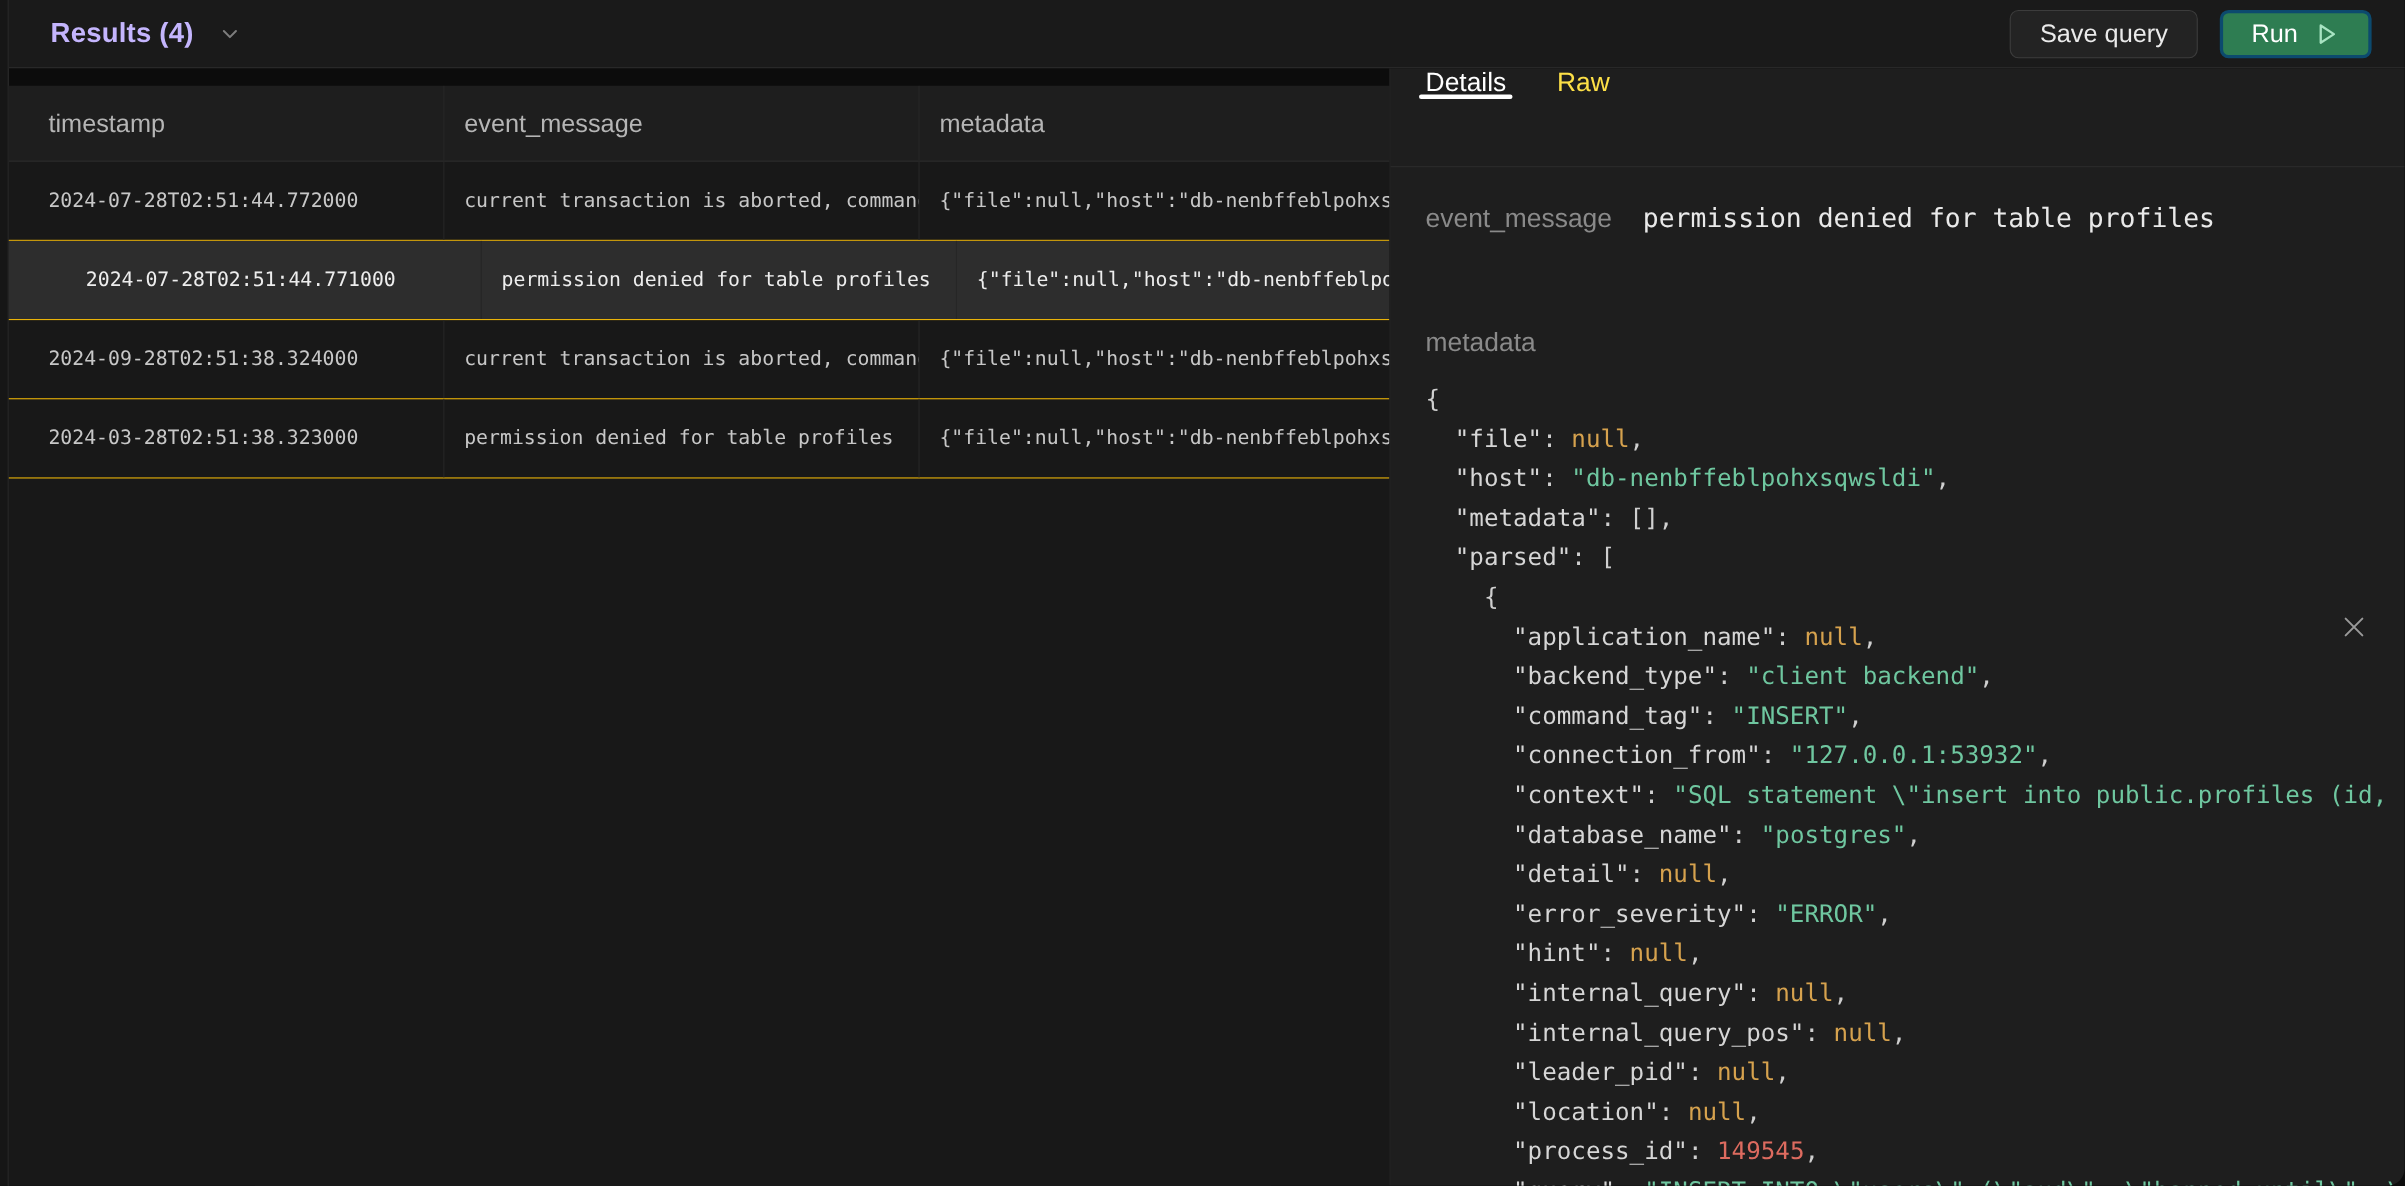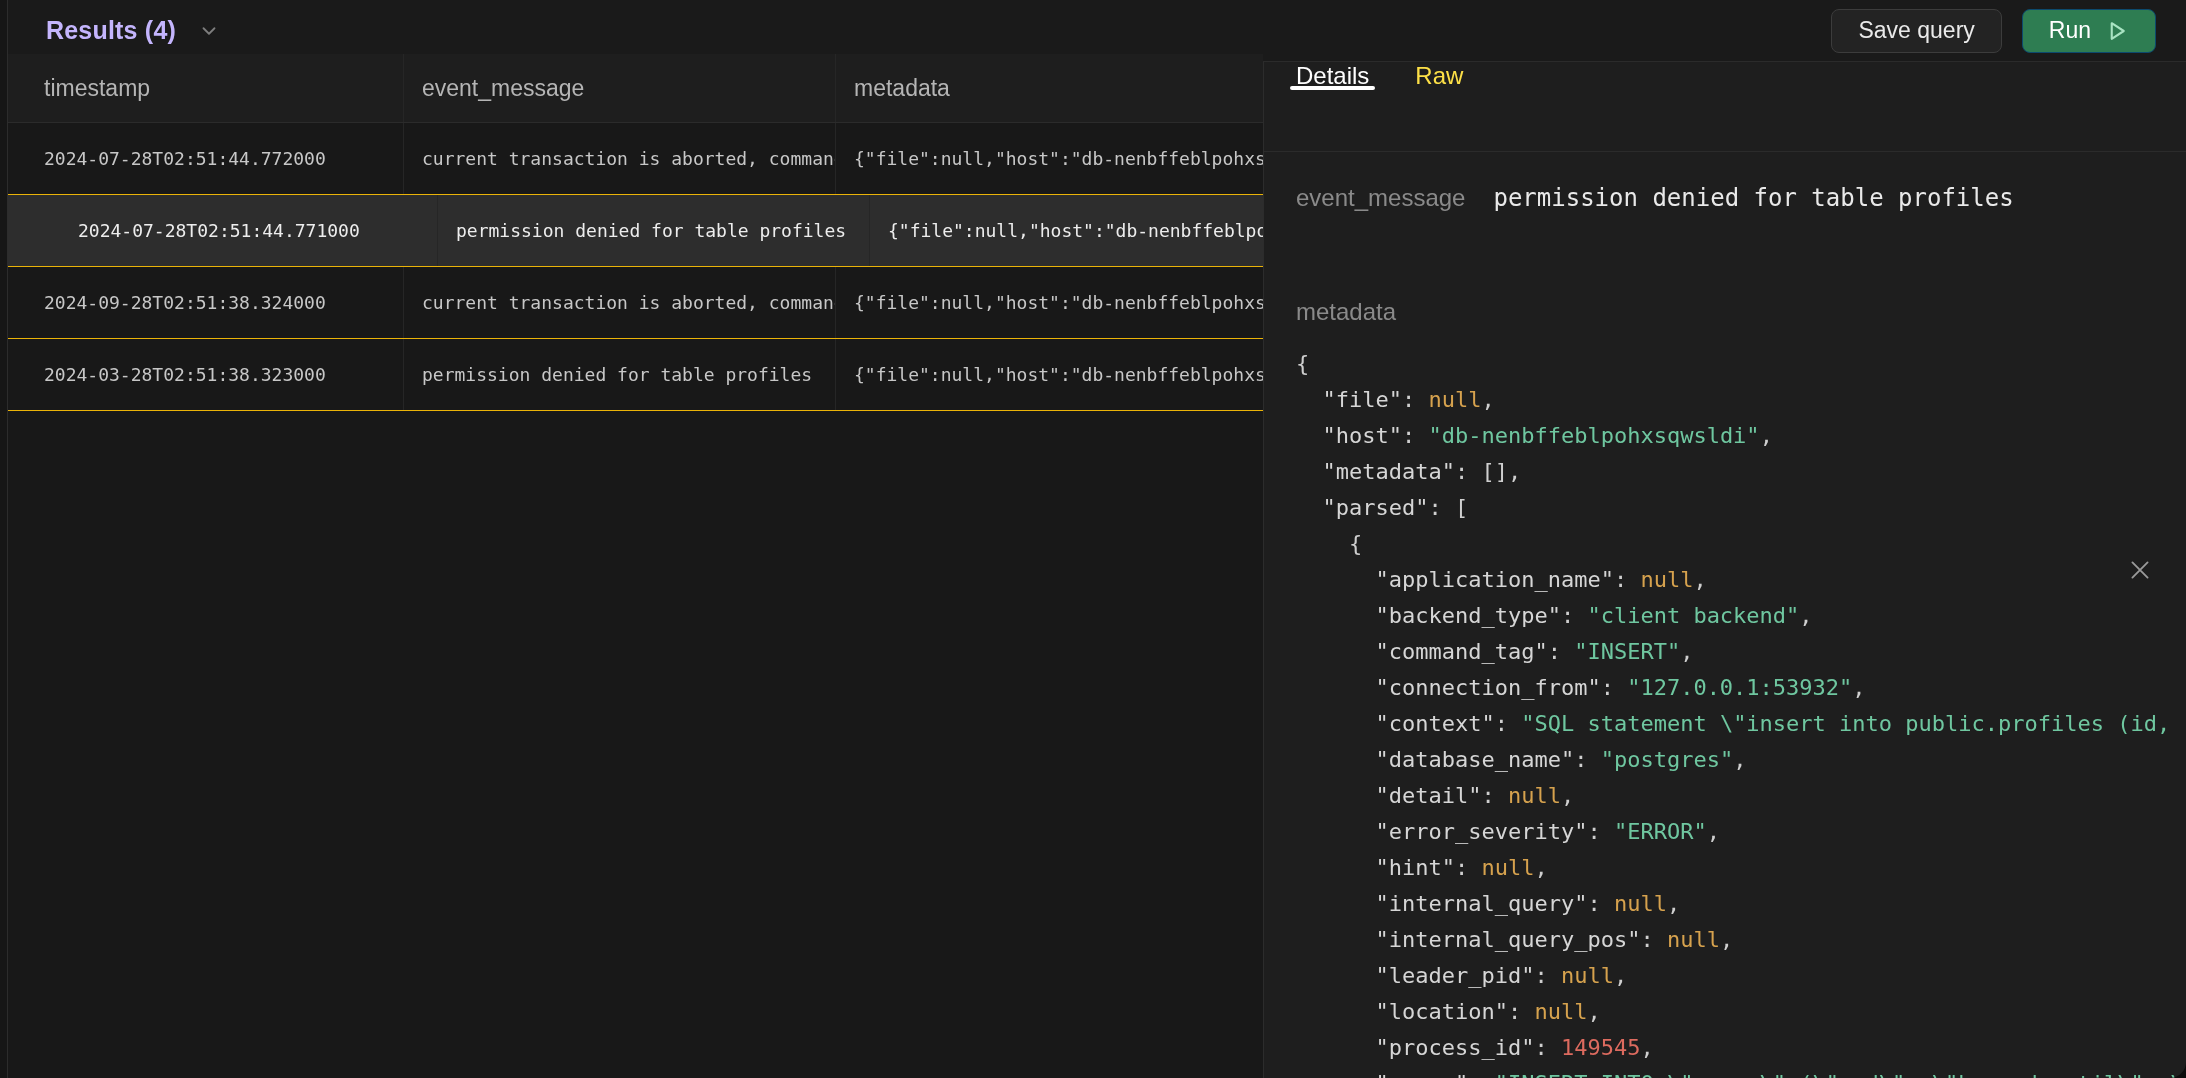--- a/index.html
+++ b/index.html
@@ -15,25 +15,25 @@
   .topbar { position:absolute; left:8px; top:0; right:0; height:62px;
             background:#1a1a1a; border-bottom:1px solid #2b2b2b;
             display:flex; align-items:center; }
   .results-dd { display:flex; align-items:center; gap:22px; margin-left:38px; cursor:pointer; }
   .results-label { color:#c4b5fd; font-size:25px; font-weight:600; letter-spacing:.2px; }
   .chev { width:22px; height:22px; }
   .topbar-actions { margin-left:auto; margin-right:30px; display:flex; align-items:center; gap:20px; }
   .btn { height:44px; display:inline-flex; align-items:center; gap:14px;
          border-radius:8px; font-size:23px; padding:0 26px; cursor:pointer; }
   .btn-secondary { background:#232323; border:1px solid #3c3c3c; color:#eaeaea; }
-  .btn-primary { background:#2e7d52; border:1px solid #0c4a6e; color:#ffffff; }
+  .btn-primary { background:#2e7d52; border:3px solid #0c4a6e; color:#ffffff; }
   .play-ic { width:24px; height:24px; }
 
   
-  .table-area { position:absolute; left:8px; top:54px; width:1255px; bottom:0;
+  .table-area { position:absolute; left:8px; top:78px; width:1255px; bottom:0;
                 background:#181818; }
   .lrow { display:flex; width:100%; }
   .lrow .c1 { width:396px; padding-left:36px; border-right:1px solid #262626; }
   .lrow .c2 { width:432px; padding-left:18px; border-right:1px solid #262626; }
   .lrow .c3 { flex:1; padding-left:18px; }
   .lrow .cell { display:flex; align-items:center; overflow:hidden; white-space:pre; }
   .thead { height:69px; background:#1e1e1e; border-bottom:1px solid #2b2b2b;
            color:#b5b5b5; font-size:23px; }
   .trow { height:72px; border-bottom:1px solid #eab308; cursor:pointer;
           color:#c7c7c7; font-family:"DejaVu Sans Mono", monospace; font-size:18px; }

